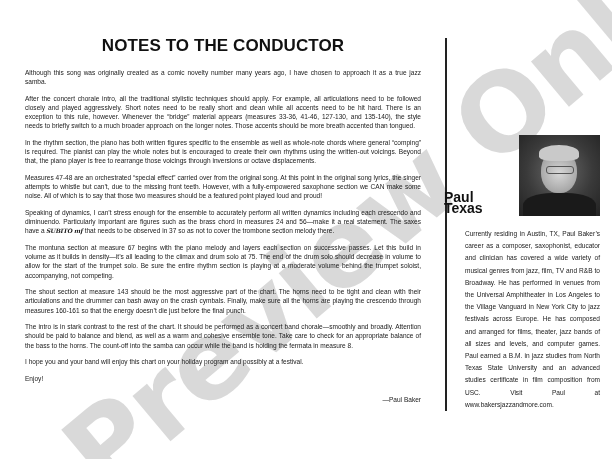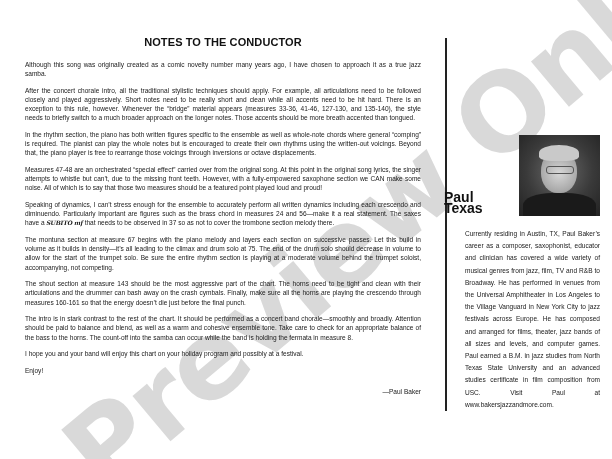--- a/index.html
+++ b/index.html
@@ -4,21 +4,21 @@
   <style>
     html, body { margin: 0; padding: 0; }
     body {
       width: 612px; height: 459px; background: #ffffff; position: relative; overflow: hidden;
       font-family: "Liberation Sans", sans-serif; color: #1a1a1a;
     }
     .main {
       position: absolute; left: 25px; top: 36px; width: 396px;
     }
     .title {
-      text-align: center; font-weight: bold; font-size: 11px; letter-spacing: 0.1px;
+      text-align: center; font-weight: bold; font-size: 17px; letter-spacing: 0.1px;
       margin: 0 0 12px 0; color: #111;
     }
     .para {
       font-size: 6.55px; line-height: 9.2px; text-align: justify; margin: 0 0 7.4px 0;
     }
     .signoff { text-align: right; font-size: 6.55px; margin-top: 13px; }
     .subito { font-family: "DejaVu Serif", serif; font-weight: bold; font-style: italic; font-size: 6px; letter-spacing: -0.2px; }
     .divider {
       position: absolute; left: 445px; top: 38px; width: 1.5px; height: 373px; background: #222;
     }

